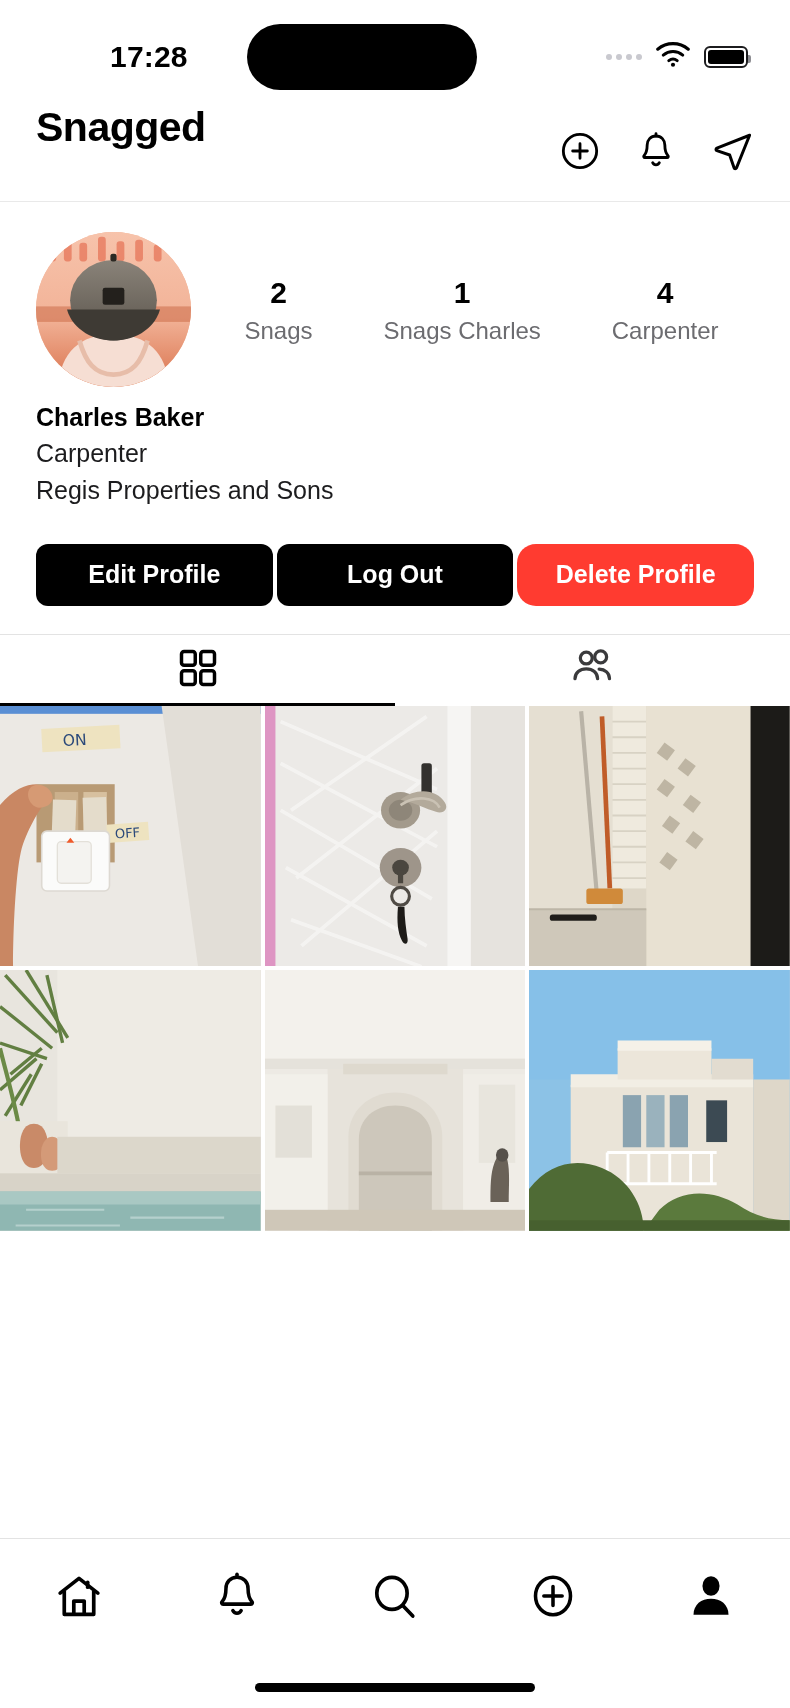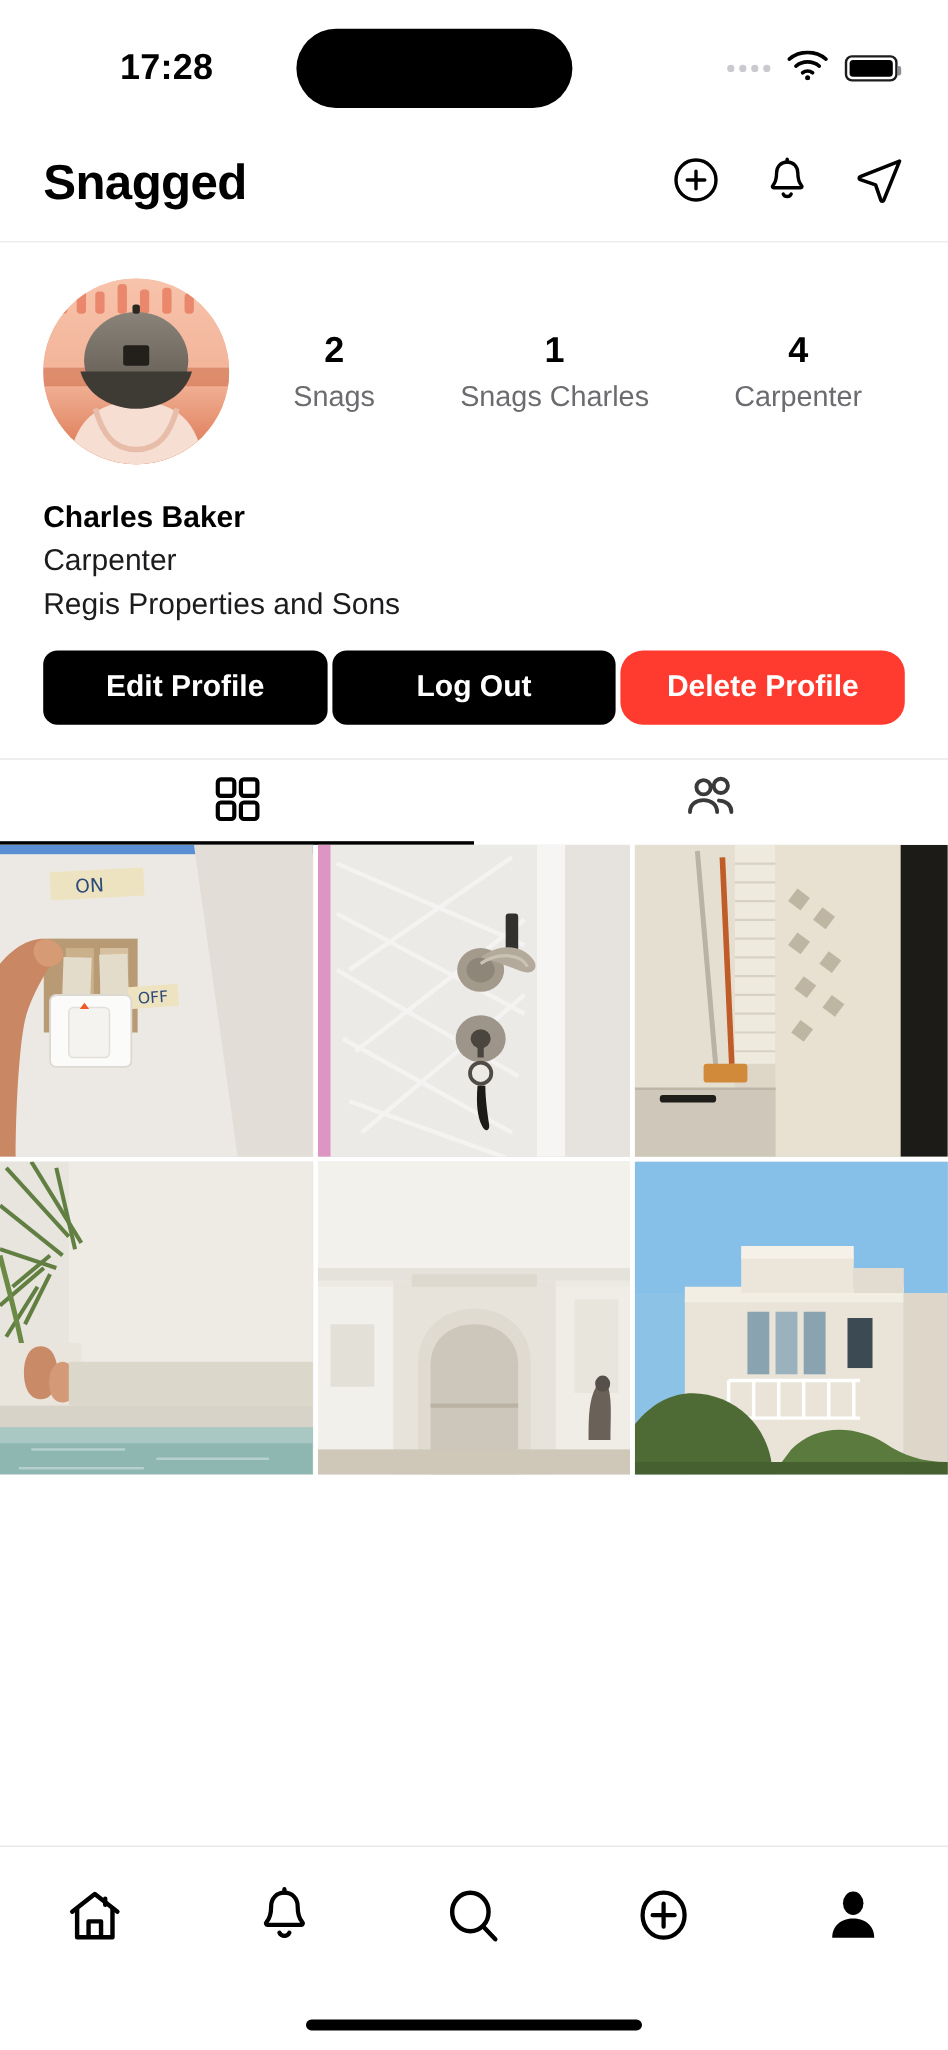--- a/index.html
+++ b/index.html
@@ -10,21 +10,21 @@
     -webkit-font-smoothing:antialiased;
   }
   .phone { position:relative; width:790px; height:1708px; background:#fff; overflow:hidden; }
 
   
   .statusbar {
     position:relative; height:104px;
     display:flex; align-items:center;
   }
   .sb-time {
-    position:absolute; left:100px; top:40px;
+    position:absolute; left:110px; top:40px;
     font-size:30px; font-weight:600; color:#000;
     letter-spacing:0.2px;
   }
   .dynamic-island {
     position:absolute; left:247px; top:24px;
     width:230px; height:66px; border-radius:33px;
     background:#000;
   }
   .sb-right {
     position:absolute; right:42px; top:42px;
@@ -37,21 +37,21 @@
     position:relative; display:flex; align-items:center; padding:2px;
   }
   .battery::after {
     content:""; position:absolute; right:-5px; top:7px;
     width:3px; height:8px; background:#8e8e93; border-radius:0 2px 2px 0;
   }
   .battery i { display:block; width:100%; height:100%; background:#000; border-radius:3px; }
 
   
   .appbar {
-    height:98px; display:flex; align-items:center;
+    height:98px; display:flex; 
     justify-content:space-between; padding:0 36px;
     border-bottom:1px solid #e9e9e9;
   }
   .app-title { font-size:41px; font-weight:700; color:#000; letter-spacing:-0.5px; }
   .appbar-actions { display:flex; align-items:center; gap:36px; }
   .ic { display:block; }
 
   
   .profile { padding:30px 36px 0 36px; }
   .prow { display:flex; align-items:center; }
@@ -59,26 +59,26 @@
     width:155px; height:155px; border-radius:50%;
     overflow:hidden; flex:0 0 155px; position:relative;
     background:#f2b79b;
   }
   .avatar svg { display:block; width:100%; height:100%; }
   .stats { flex:1; display:flex; justify-content:space-around; padding-left:18px; }
   .stat { text-align:center; }
   .stat-num { font-size:30px; font-weight:700; color:#000; line-height:1.25; }
   .stat-lbl { font-size:24px; color:#6c6c70; margin-top:6px; }
 
-  .bio { margin-top:26px; }
+  .bio { margin-top:12px; }
   .bio-name { font-size:25px; font-weight:700; color:#000; line-height:1.45; }
   .bio-line { font-size:25px; color:#1c1c1e; line-height:1.45; font-weight:400; }
 
   
-  .actions { display:flex; gap:4px; margin-top:20px; padding-bottom:28px; }
+  .actions { display:flex; gap:4px; margin-top:36px; padding-bottom:28px; }
   .btn {
     flex:1; height:62px; border-radius:12px; border:none;
     display:flex; align-items:center; justify-content:center;
     font-size:25px; font-weight:700; cursor:pointer;
     font-family:"Liberation Sans", sans-serif;
   }
   .btn-dark { background:#000; color:#fff; }
   .btn-danger { background:#FF3B30; color:#fff;border-radius:19px; }
 
   

